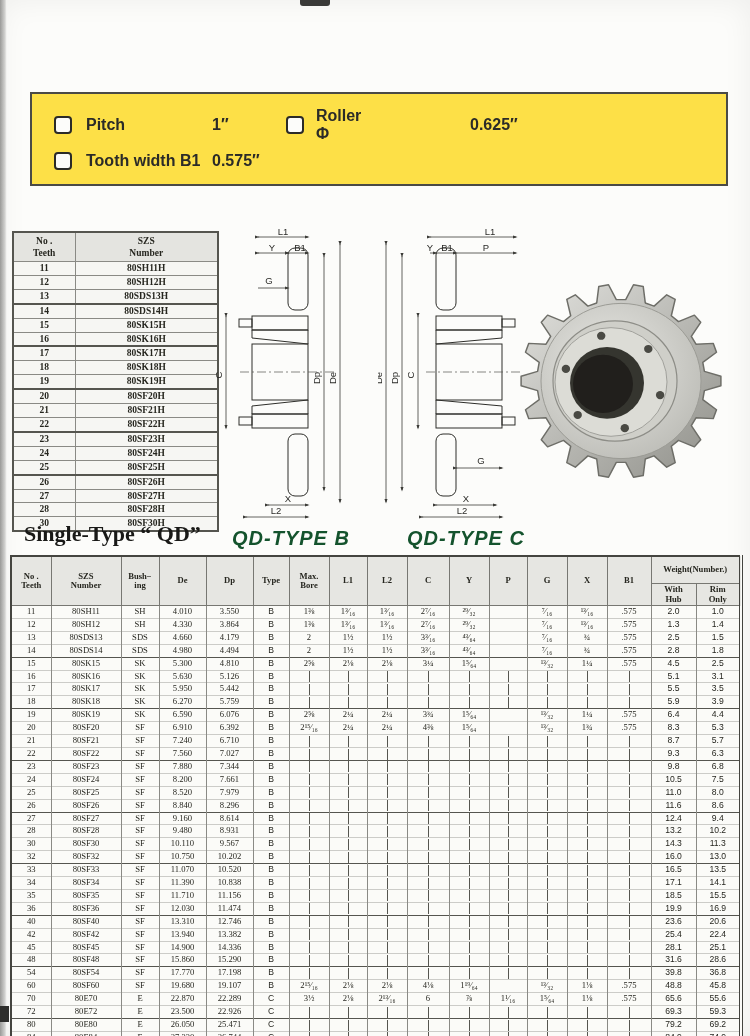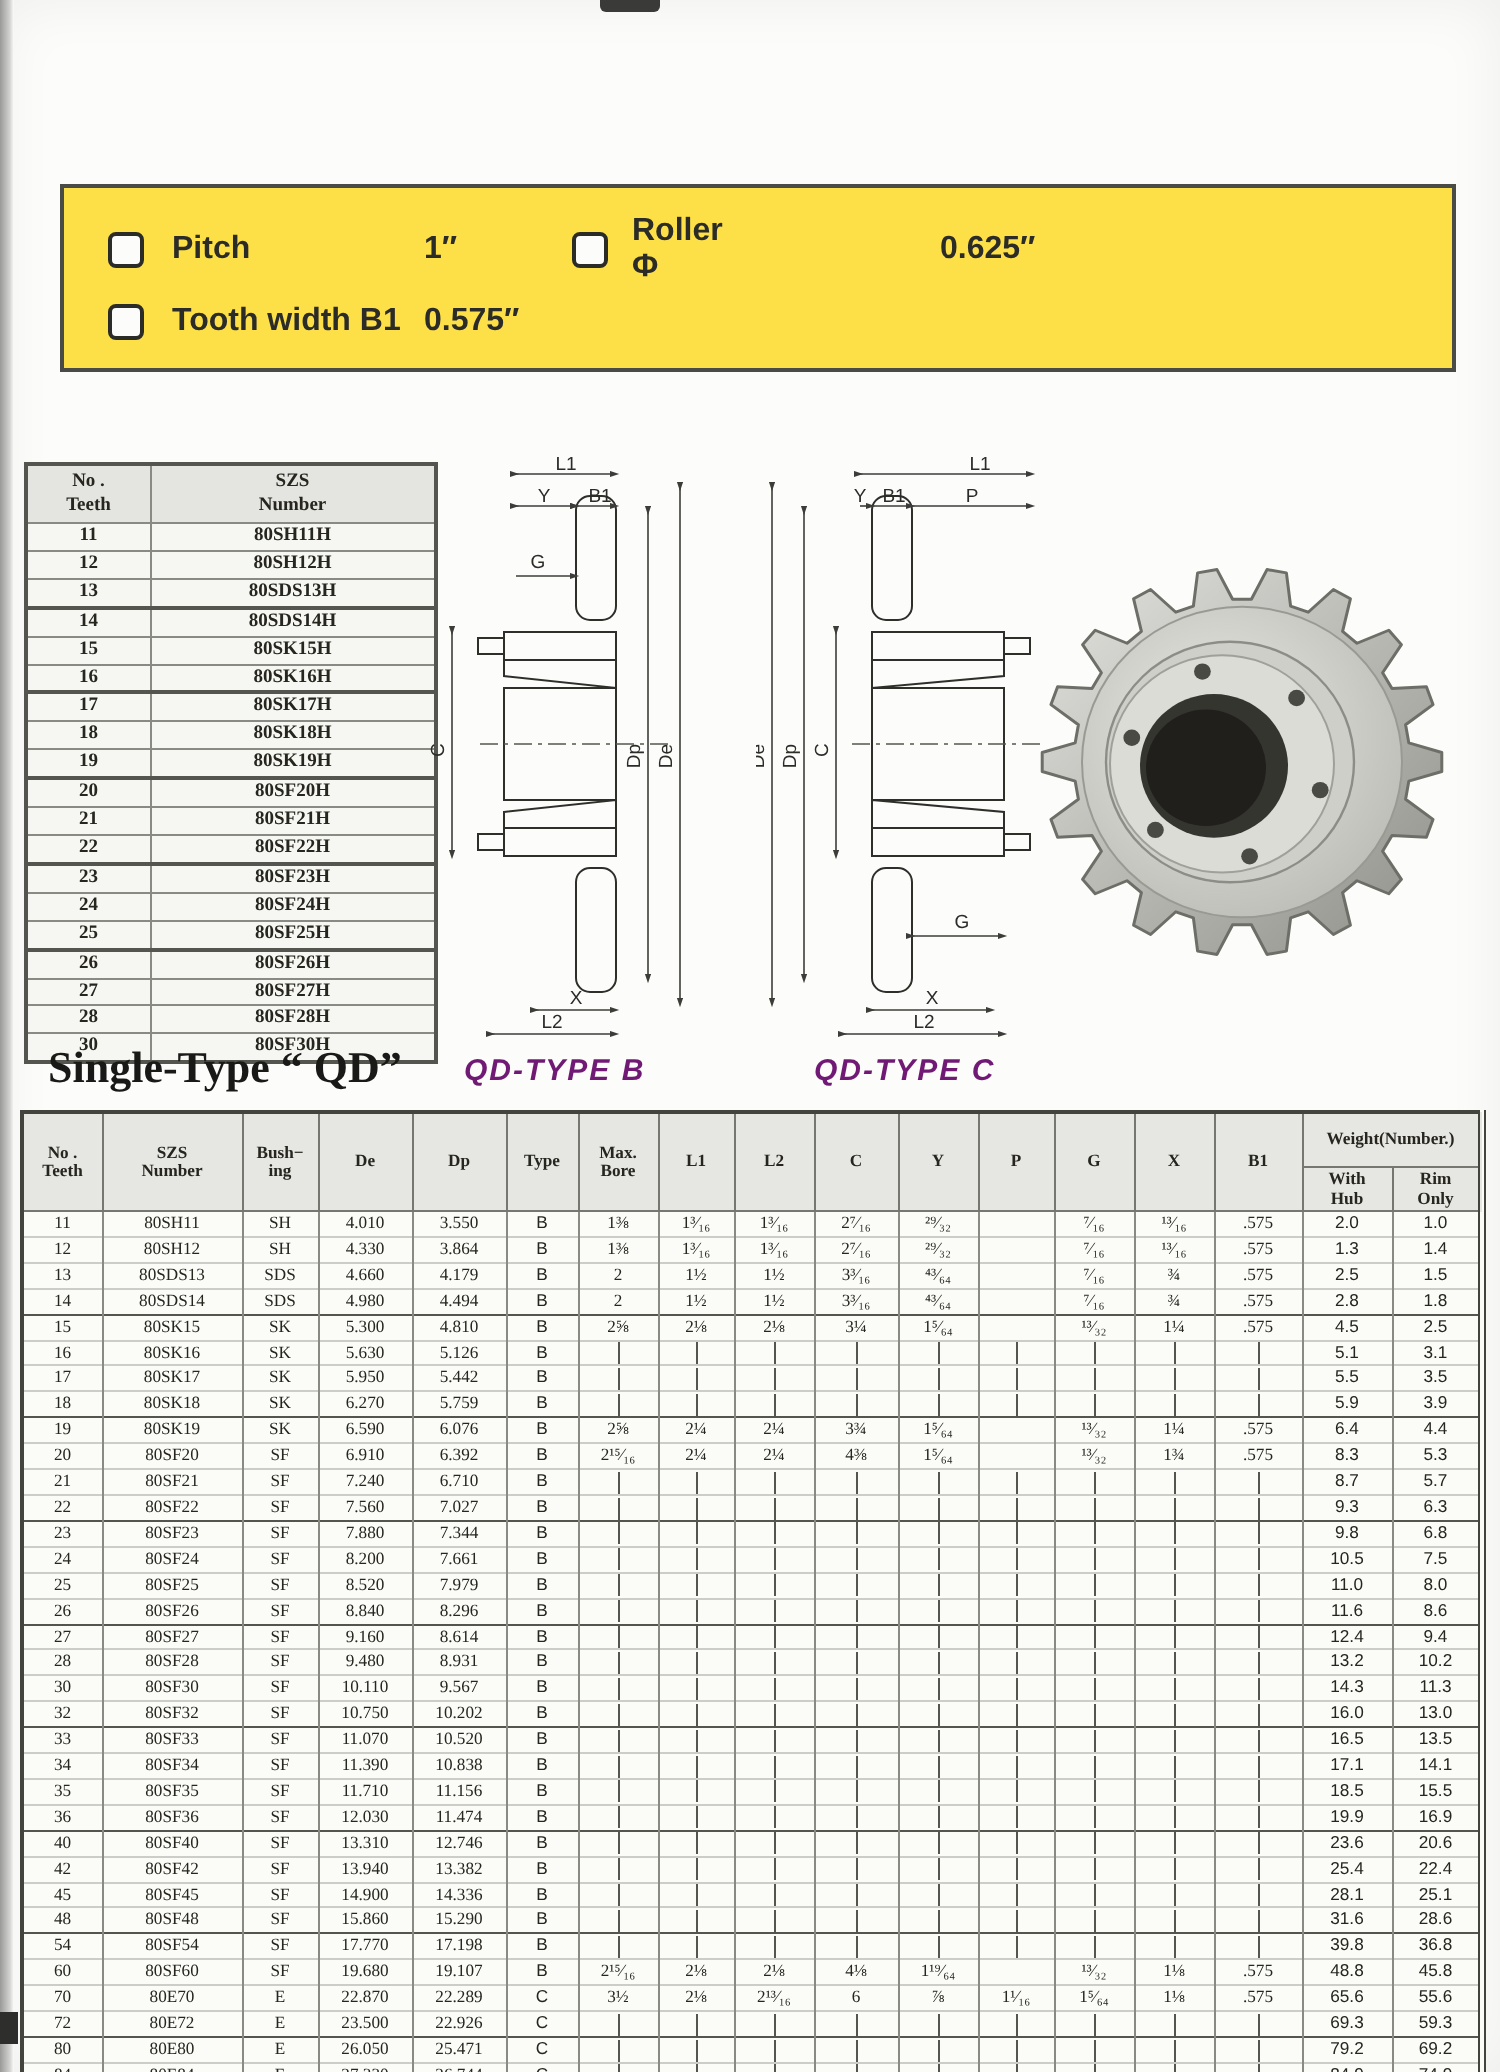--- a/index.html
+++ b/index.html
@@ -17,21 +17,21 @@
   .spec-box{position:absolute;left:30px;top:92px;width:694px;height:90px;border:2px solid #4a4a46;background:#fde047;}
   .spec-row{position:absolute;display:flex;align-items:center;font-family:"Liberation Sans",sans-serif;
             font-weight:bold;font-size:16px;color:#2b2b28;}
   .cbx{display:inline-block;width:14px;height:14px;border:2px solid #2b2b28;border-radius:4px;background:#fcfcfa;margin-right:14px;}
   .spec-val{font-weight:bold;}
 
   .sec-head{position:absolute;font-family:"Liberation Serif",serif;font-weight:bold;color:#191917;}
   #sec1{left:8px;top:198px;font-size:21px;}
   #sec2{left:24px;top:521px;font-size:22px;}
   .draw-caption{position:absolute;top:527px;font-family:"Liberation Sans",sans-serif;
-                font-style:italic;font-weight:600;font-size:15px;color:#701a75;letter-spacing:1px;}
+                font-style:italic;font-weight:600;font-size:20px;color:#14532d;letter-spacing:1px;}
   #cap-b{left:232px;} #cap-c{left:407px;}
 
   
   .stable{position:absolute;left:12px;top:231px;border-collapse:collapse;table-layout:fixed;
           font-size:9.5px;font-weight:bold;color:#26261f;background:#f6f6f3;}
   .stable th,.stable td{border:1px solid #8a8a85;text-align:center;padding:0;line-height:12.9px;height:12.9px;}
   .stable th{background:#e4e4e0;height:28px;line-height:12px;white-space:pre-line;}
   .stable{border:2px solid #55554f;}
   .stable tr.sep td{border-top:2px solid #55554f;}
 

